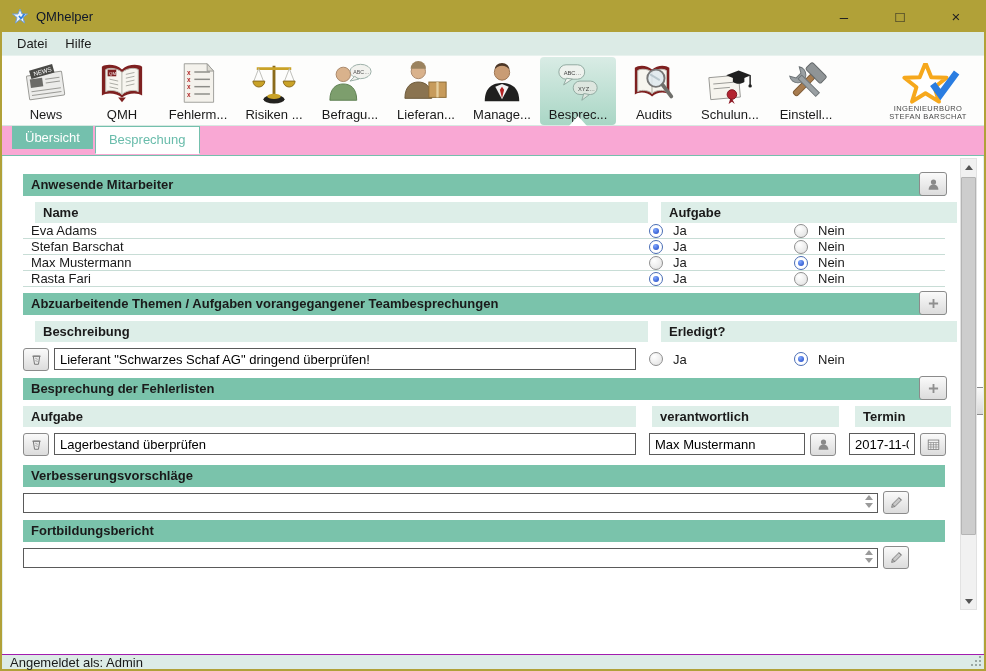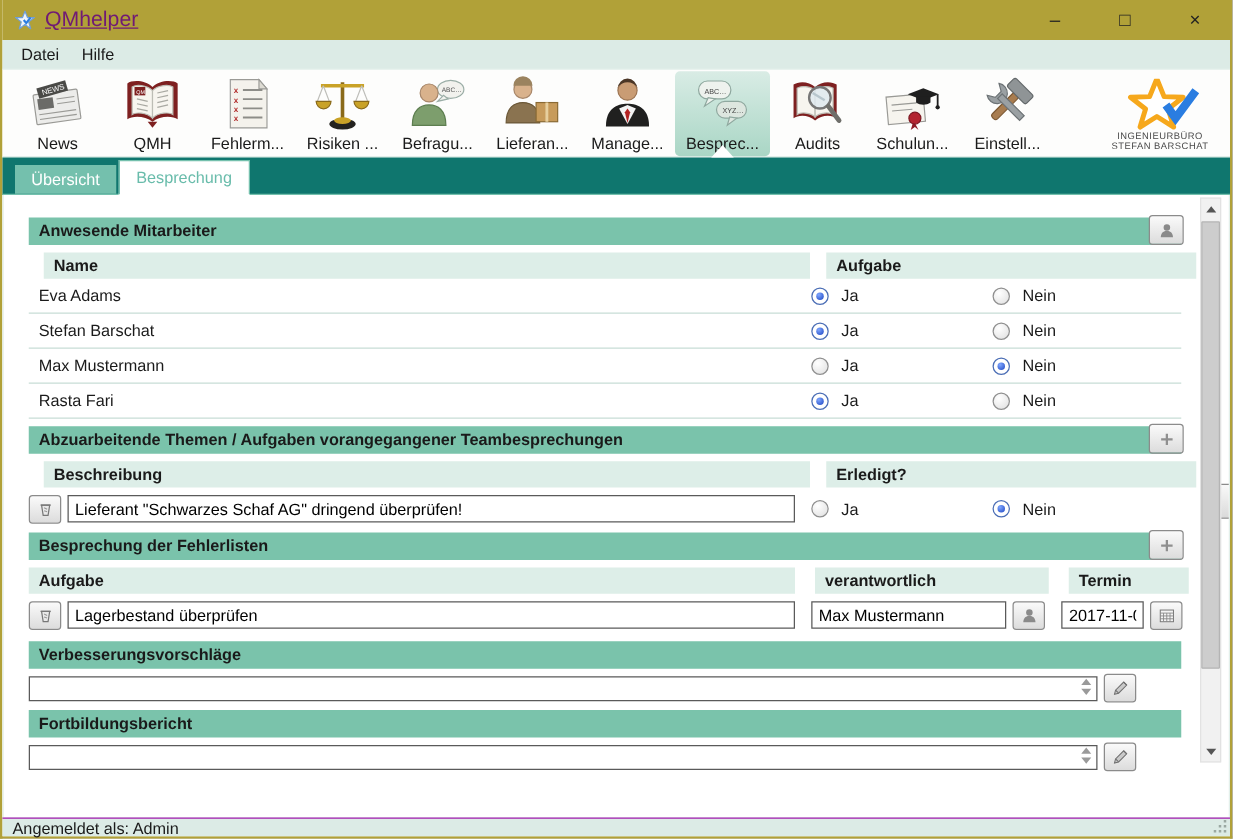--- a/index.html
+++ b/index.html
@@ -5,21 +5,21 @@
   * { box-sizing: border-box; margin: 0; padding: 0; }
   html,body { background:#888; }
   body { font-family:"Liberation Sans", sans-serif; font-size:13px; color:#1a1a1a; }
 
   .window { width:986px; height:671px; background:#fff; position:relative;
             border:2px solid #b1a138; border-top:none; display:flex; flex-direction:column; }
 
   
   .titlebar { height:32px; background:#b1a138; display:flex; align-items:center; flex:0 0 auto; }
   .titlebar .app-icon { margin:0 8px 0 10px; display:flex; }
-  .titlebar .title { font-size:17px; color:#701a75;text-decoration:underline; }
+  .titlebar .title { font-size:13px; color:#0f172a; }
   .win-controls { margin-left:auto; display:flex; height:100%; }
   .win-btn { width:56px; display:flex; align-items:center; justify-content:center;
              font-size:15px; color:#222; cursor:default; }
 
   
   .menubar { height:24px; background:#dcebe6; display:flex; align-items:center;
              padding-left:6px; border-bottom:1px solid #e8f2ee; flex:0 0 auto;}
   .menu-item { padding:0 9px; height:100%; display:flex; align-items:center; }
 
   
@@ -31,22 +31,22 @@
   .tool-item .tlabel { font-size:13px; margin-top:0; }
   .tool-item.selected { background:linear-gradient(#d9ece5,#a9d6c5); }
   .tool-item.selected::after { content:""; position:absolute; bottom:-1px; left:50%; margin-left:-9px;
                border-left:9px solid transparent; border-right:9px solid transparent;
                border-bottom:10px solid #fff; }
   .brand { margin-left:auto; width:104px; display:flex; flex-direction:column;
            align-items:center; justify-content:center; padding-top:2px; }
   .brand .btext { font-size:7.5px; color:#4a4a4a; line-height:8px; letter-spacing:.4px; text-align:center; }
 
   
-  .tabbar { height:30px; background:#0f766e; padding-left:10px; border-bottom:1px solid #74c0ad;
-            display:flex; align-items:flex-end; flex:0 0 auto; }
+  .tabbar { height:30px; background:#f9a8d4; padding-left:10px; border-bottom:1px solid #74c0ad;
+            display:flex; align-items:flex-start; flex:0 0 auto; }
   .tab { padding:0 13px; line-height:23px; height:23px; background:#74c0ad; color:#fff;
          margin-right:2px; }
   .tab.active { background:#fff; color:#69bcab; height:28px; line-height:26px;
          border:1px solid #74c0ad; border-bottom:1px solid #fff; margin-bottom:-1px; }
 
   
   .content { flex:1 1 auto; background:#fff; position:relative; overflow:hidden;
              display:flex; border-left:1px solid #e3f0eb; border-right:1px solid #e3f0eb;}
   .sections { width:922px; margin:18px 0 0 20px; flex:1 1 auto; }
 
@@ -54,21 +54,21 @@
                 padding-left:8px; position:relative; }
   .hdr-btn { position:absolute; right:-2px; top:-2px; width:28px; height:24px;
              background:linear-gradient(#fafafa,#dcdcdc); border:1px solid #8b8b8b;
              border-radius:3px; display:flex; align-items:center; justify-content:center; }
   .subheader { display:grid; grid-column-gap:13px; margin-top:6px; }
   .cols2 { grid-template-columns:613px 296px;margin-left:12px; }
   .cols3 { grid-template-columns:613px 187px 96px;gap:16px; }
   .subcell { background:#ddeee8; height:21px; line-height:21px; font-weight:bold; padding-left:8px; }
 
   .table-row { display:grid; grid-template-columns:613px 296px; grid-column-gap:13px;
-               height:28px; align-items:center; border-bottom:1px solid #c8ddd6; }
+               height:16px; align-items:center; border-bottom:1px solid #c8ddd6; }
   .name-cell { padding-left:8px; }
   .radio-cell { display:flex; align-items:center; }
   .radio-group { display:flex; align-items:center; width:145px; }
   .radio { width:14px; height:14px; border-radius:50%; border:1px solid #8f8f8f;
            background:radial-gradient(circle at 35% 30%, #ffffff, #dfdfdf); position:relative; flex:0 0 auto;}
   .radio.sel { border-color:#4a6db5; background:#fff; }
   .radio.sel::after { content:""; position:absolute; top:3px; left:3px; right:3px; bottom:3px;
            border-radius:50%; background:radial-gradient(circle at 35% 30%, #7fa7ff, #1d45c2); }
   .rlabel { margin-left:10px; }
 

